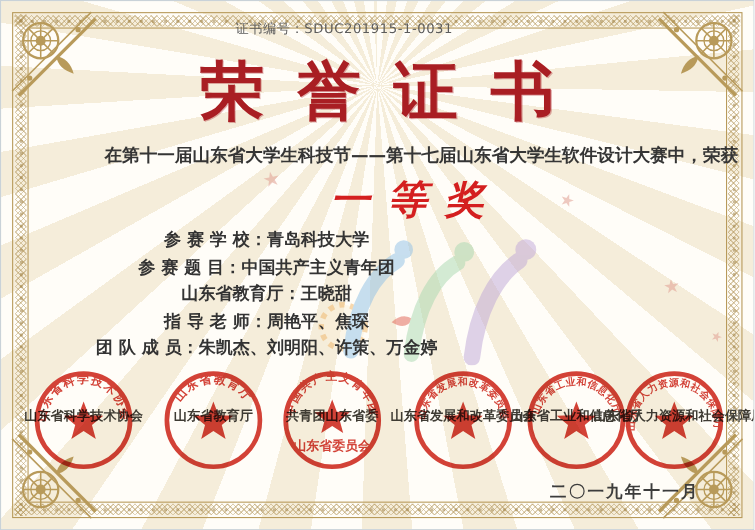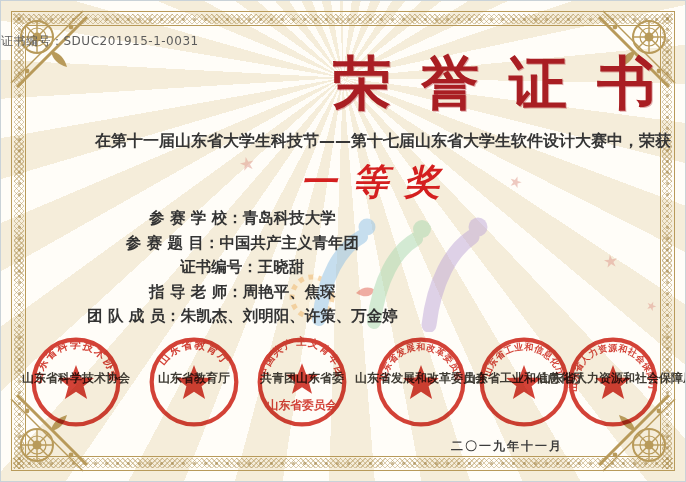--- a/index.html
+++ b/index.html
@@ -27,37 +27,37 @@
   .corner{position:absolute;width:82px;height:82px;pointer-events:none;}
   .corner.tl{top:6px;left:6px;}
   .corner.tr{top:6px;right:6px;transform:rotate(90deg);}
   .corner.br{bottom:6px;right:6px;transform:rotate(180deg);}
   .corner.bl{bottom:6px;left:6px;transform:rotate(270deg);}
   
   .deco-star{position:absolute;color:rgba(224,158,146,.55);pointer-events:none;}
   
   .watermark{position:absolute;left:263px;top:196px;opacity:.5;pointer-events:none;}
   
-  .cert-number{position:absolute;top:32px;left:0;right:60px;text-align:left;
+  .cert-number{position:absolute;top:17px;left:0;right:60px;text-align:center;
     font-size:12px;color:#5c5c5c;letter-spacing:.5px;}
-  .cert-title{position:absolute;top:44px;left:0;width:100%;text-align:right;
+  .cert-title{position:absolute;top:44px;left:0;width:100%;text-align:center;
     font-family:"DejaVu Serif","Liberation Serif",serif;font-weight:bold;
     font-size:58px;color:#a91e23;letter-spacing:30px;text-indent:30px;
     text-shadow:1px 1px 0 rgba(169,30,35,.35);}
   .cert-body{position:absolute;top:130px;left:0;width:100%;text-align:center;
     font-size:16px;font-weight:600;color:#353535;margin-left:40px;}
   .cert-award{position:absolute;top:157px;left:0;width:100%;text-align:center;
     font-family:"DejaVu Serif","Liberation Serif",serif;font-style:italic;font-weight:bold;
     font-size:36px;color:#d41f1f;letter-spacing:16px;text-indent:16px;margin-left:27px;}
   .fields{position:absolute;left:86px;top:205px;text-align:center;}
   .field-row{height:24.6px;line-height:24.6px;font-size:15.5px;color:#333;font-weight:600;}
   .field-label{display:inline-block;}
   .field-value{display:inline-block;}
-  .cert-date{position:absolute;top:437px;left:450px;width:185px;text-align:left;
-    font-size:12px;color:#3c3c3c;letter-spacing:2px;font-weight:600;}
+  .cert-date{position:absolute;top:437px;left:450px;width:185px;text-align:right;
+    font-size:15px;color:#3c3c3c;letter-spacing:2px;font-weight:600;}
   
   .org-label{position:absolute;top:369px;transform:translateX(-50%);white-space:nowrap;
     font-size:12px;font-weight:600;color:#3e3b33;}
   .stamp{position:absolute;top:334px;width:94px;height:94px;
     mix-blend-mode:multiply;opacity:.92;}
   .stamp .ring{fill:none;stroke:#cf3227;stroke-width:4.5;}
   .stamp .star{fill:#cf3227;}
   .stamp .ringtext{fill:#cf3227;font-weight:bold;letter-spacing:1.5px;}
   .stamp .ringtext.sz-a{font-size:11.5px;}
   .stamp .ringtext.sz-b{font-size:11px;}
@@ -174,21 +174,21 @@
   <div class="cert-award">一等奖</div>
 
   <div class="fields">
     <div class="field-row">
       <span class="field-label">参 赛 学 校：</span><span class="field-value">青岛科技大学</span>
     </div>
     <div class="field-row">
       <span class="field-label">参 赛 题 目：</span><span class="field-value">中国共产主义青年团</span>
     </div>
     <div class="field-row">
-      <span class="field-label">证书编号：</span><span class="field-value">王晓甜</span>
+      <span class="field-label">山东省教育厅：</span><span class="field-value">王晓甜</span>
     </div>
     <div class="field-row">
       <span class="field-label">指 导 老 师：</span><span class="field-value">周艳平、焦琛</span>
     </div>
     <div class="field-row">
       <span class="field-label">团 队 成 员：</span><span class="field-value">朱凯杰、刘明阳、许策、万金婷</span>
     </div>
   </div>
 
   <div class="org-label" style="left:75px;">山东省科学技术协会</div>

